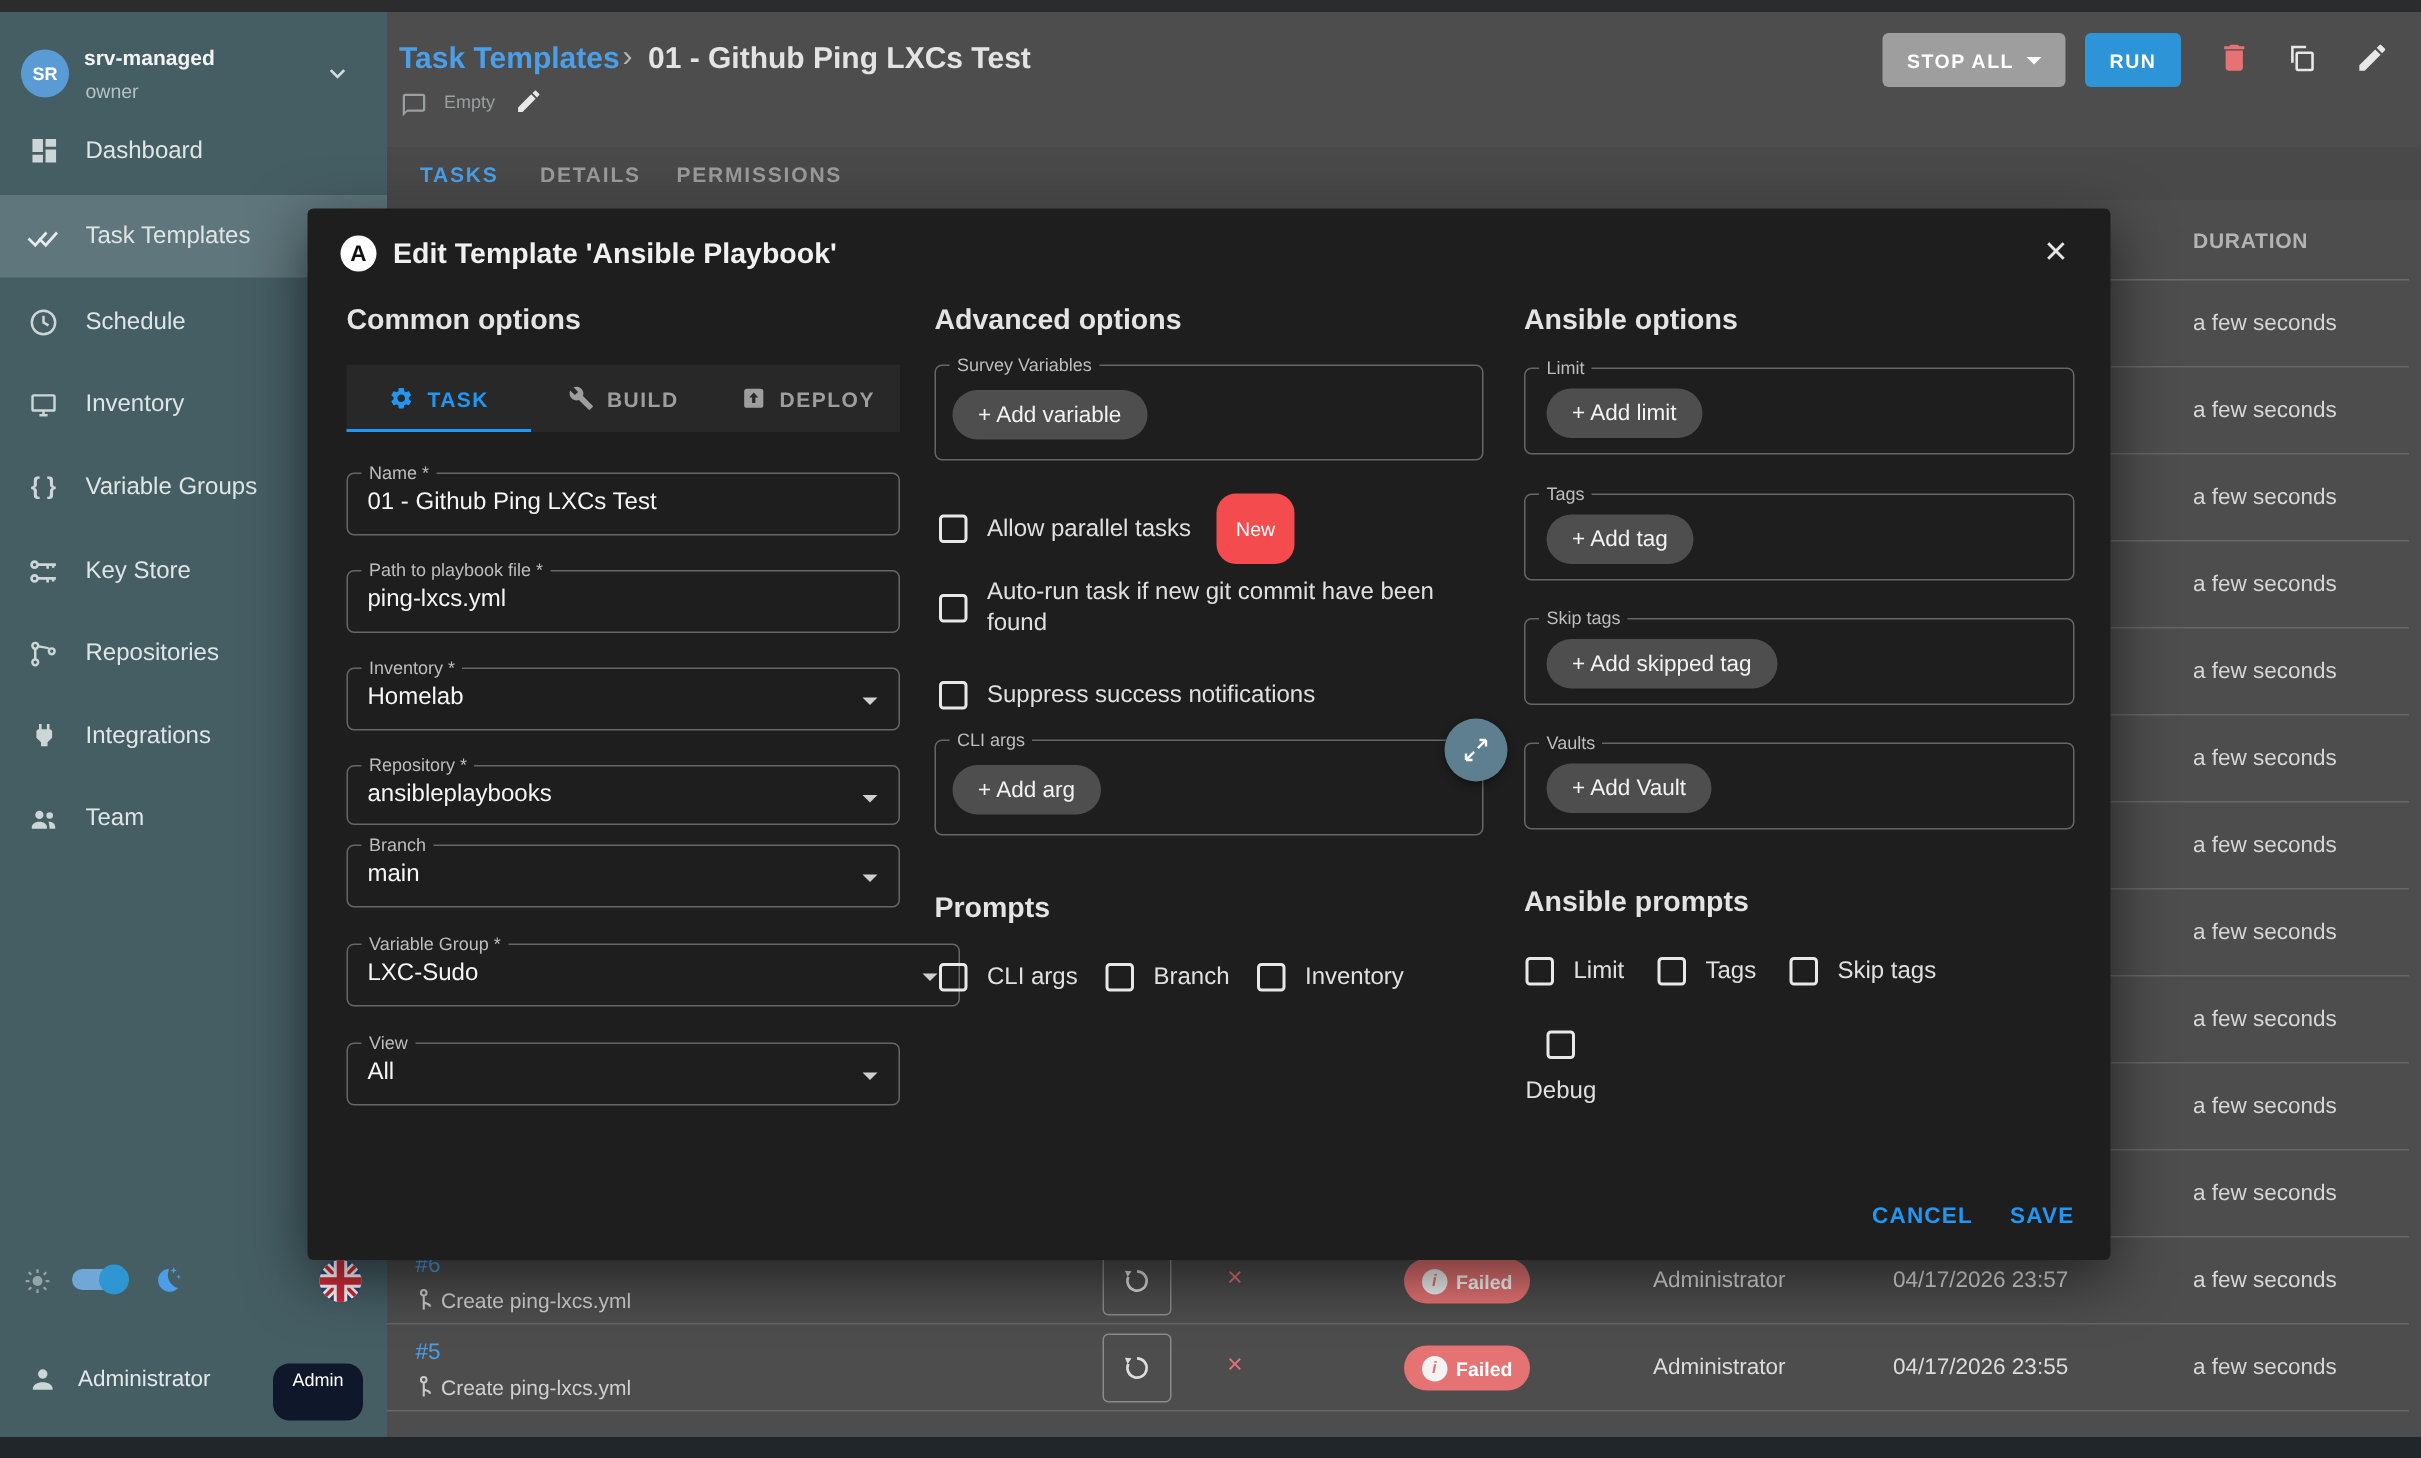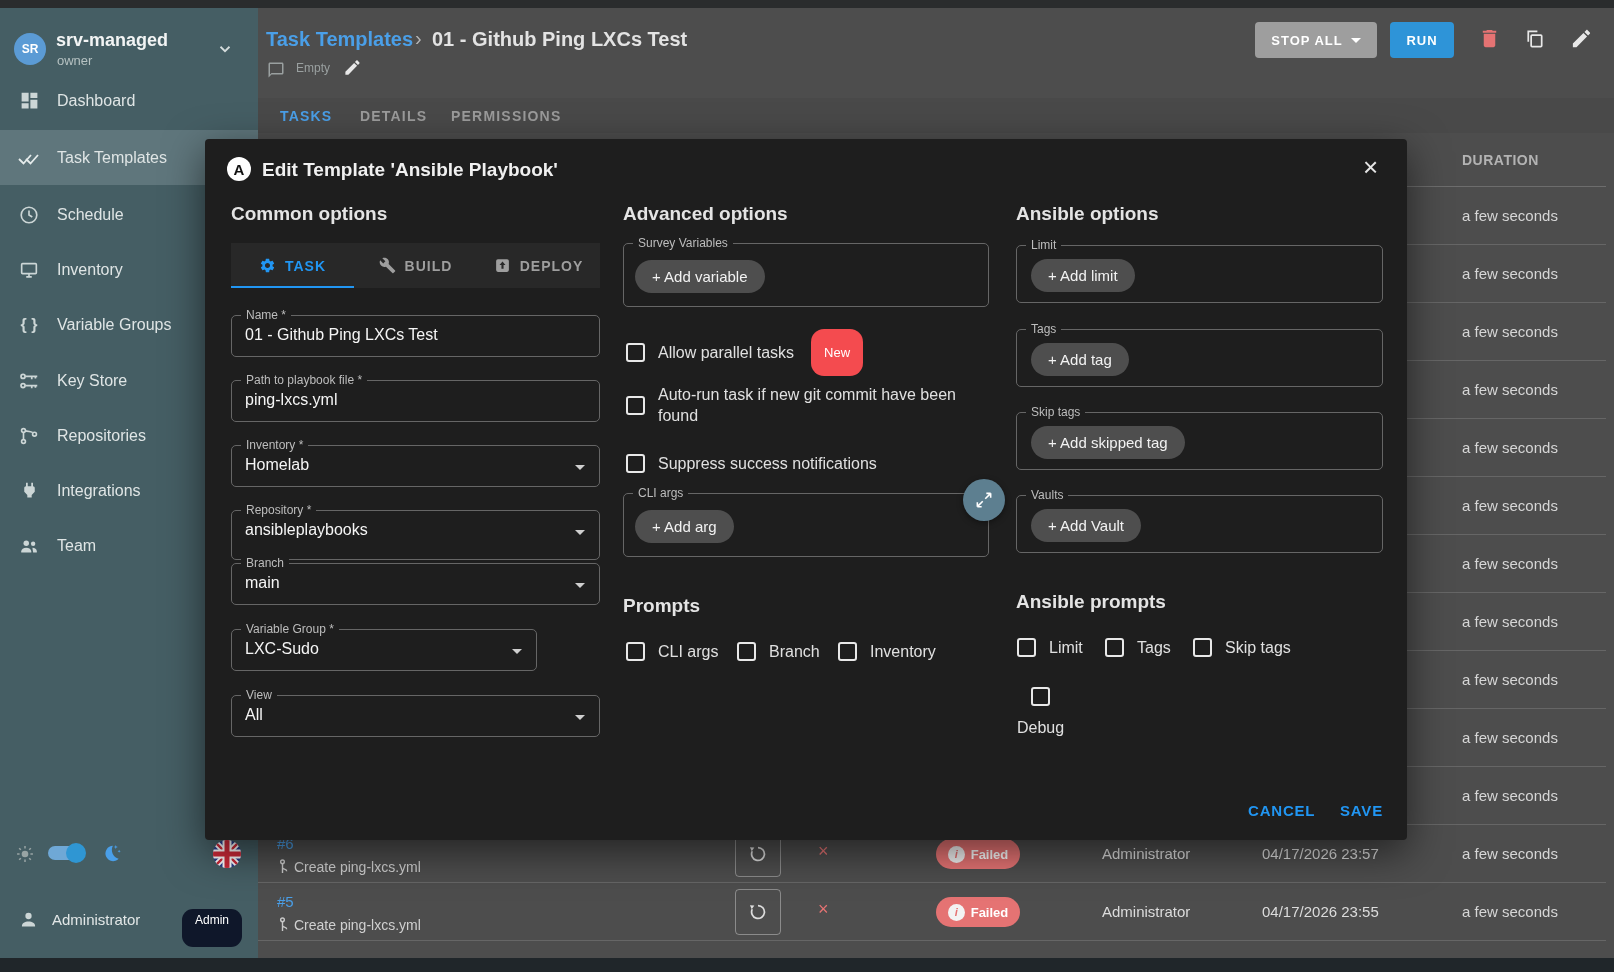--- a/index.html
+++ b/index.html
@@ -7,21 +7,21 @@
   .stage{position:relative;width:1614px;height:972px;overflow:hidden;background:#4d4d4d;}
   .abs{position:absolute;}
   
   .sidebar{position:absolute;left:0;top:8px;width:258px;height:950px;background:#455e64;z-index:2;}
   .navitem{position:absolute;left:0;width:258px;height:55px;display:flex;align-items:center;cursor:pointer;}
   .navitem.active{background:#5f767c;}
   .navitem .nicon{position:absolute;left:17px;width:24px;height:24px;display:flex;align-items:center;justify-content:center;}
   .navitem .nlabel{position:absolute;left:57px;font-size:16px;color:#dfe5e5;}
   .avatar{position:absolute;left:14px;top:25px;width:32px;height:32px;border-radius:50%;background:#5b9bd5;color:#fff;
           font-size:12px;font-weight:bold;display:flex;align-items:center;justify-content:center;}
-  .pname{position:absolute;left:56px;top:22px;font-size:18px;font-weight:bold;color:#f2f4f4;text-align:center;}
+  .pname{position:absolute;left:56px;top:22px;font-size:14px;font-weight:bold;color:#f2f4f4;text-align:center;}
   .prole{position:absolute;left:57px;top:45px;font-size:13px;color:#b6c2c2;}
   
   .crumb-link{color:#4a9fe8;font-size:20px;font-weight:bold;cursor:pointer;}
   .crumb-sep{color:#b5b5b5;font-size:20px;}
   .crumb-title{color:#e3e3e3;font-size:20px;font-weight:bold;}
   .tabsband{position:absolute;left:258px;right:0;top:98px;height:35px;background:#494949;}
   .toptab{font-size:14px;font-weight:bold;letter-spacing:1.2px;color:#9b9b9b;cursor:pointer;}
   .toptab.active{color:#4a9fe8;}
   .btn{position:absolute;height:36px;border-radius:4px;display:flex;align-items:center;justify-content:center;
        font-size:13px;font-weight:bold;letter-spacing:1px;color:#fff;cursor:pointer;}
@@ -332,31 +332,31 @@
     </div>
     <div class="obox" style="left:26px;top:241px;width:369px;height:42px;">
       <span class="lbl">Path to playbook file *</span>
       <span class="val">ping-lxcs.yml</span>
     </div>
     <div class="obox" style="left:26px;top:306px;width:369px;height:42px;">
       <span class="lbl">Inventory *</span>
       <span class="val">Homelab</span>
       <span class="caret"></span>
     </div>
-    <div class="obox" style="left:26px;top:371px;width:369px;height:50px;">
+    <div class="obox" style="left:26px;top:371px;width:369px;height:40px;">
       <span class="lbl">Repository *</span>
       <span class="val">ansibleplaybooks</span>
       <span class="caret"></span>
     </div>
     <div class="obox" style="left:26px;top:424px;width:369px;height:42px;">
       <span class="lbl">Branch</span>
       <span class="val">main</span>
       <span class="caret"></span>
     </div>
-    <div class="obox" style="left:26px;top:490px;width:306px;height:42px;">
+    <div class="obox" style="left:26px;top:490px;width:409px;height:42px;">
       <span class="lbl">Variable Group *</span>
       <span class="val">LXC-Sudo</span>
       <span class="caret"></span>
     </div>
     <div class="obox" style="left:26px;top:556px;width:369px;height:42px;">
       <span class="lbl">View</span>
       <span class="val">All</span>
       <span class="caret"></span>
     </div>
 

